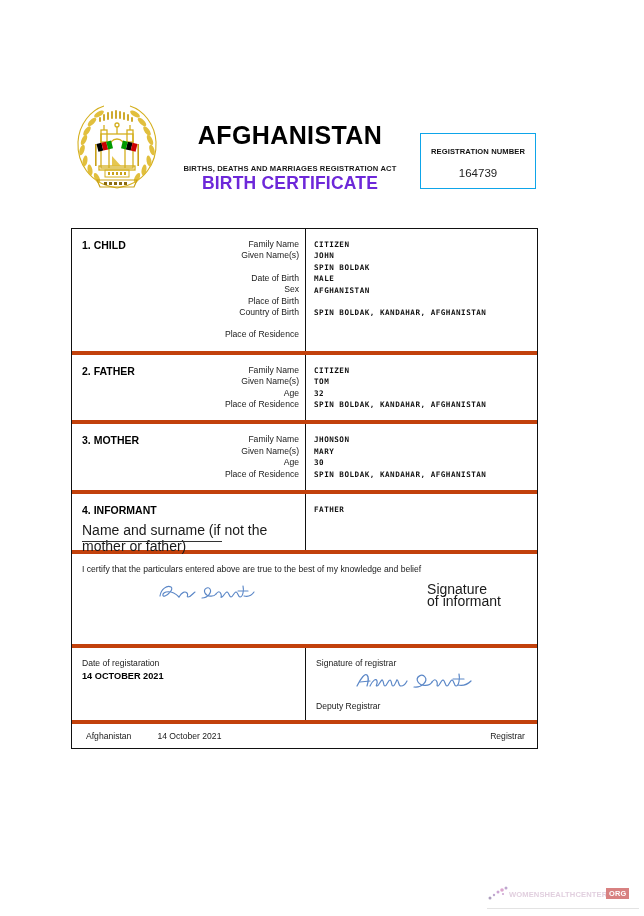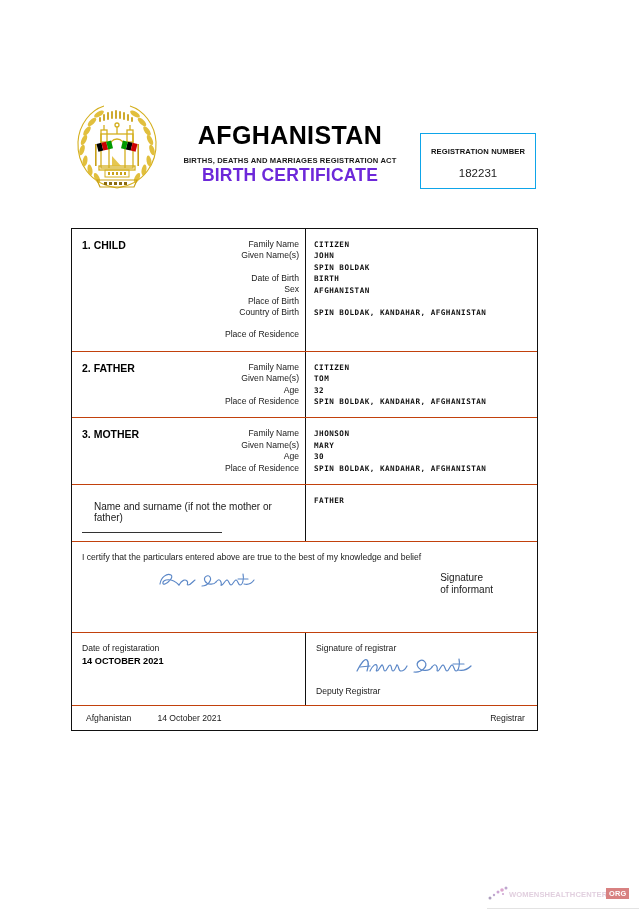--- a/index.html
+++ b/index.html
@@ -51,21 +51,21 @@
     font-weight: bold;
     letter-spacing: 0.4px;
     line-height: 30px;
     margin-top: 22px;
     color: #000;
   }
   .doc-act {
     font-size: 7.6px;
     font-weight: bold;
     letter-spacing: 0.15px;
-    margin-top: 6px;
+    margin-top: 14px;
     color: #1a1a1a;
   }
   .doc-type {
     font-size: 17.5px;
     font-weight: bold;
     letter-spacing: 0.2px;
     margin-top: 0;
     color: #6d28d9;
   }
 
@@ -96,21 +96,21 @@
   .cert-table {
     position: absolute;
     left: 71px;
     top: 228px;
     width: 467px;
     border: 1px solid #111;
     box-sizing: border-box;
   }
   .section {
     position: relative;
-    border-bottom: 1px solid #c2410c;
+    border-bottom: 4px solid #c2410c;
     box-sizing: border-box;
   }
   .section:last-child { border-bottom: none; }
 
   .split {
     display: flex;
     align-items: stretch;
   }
   .col-left {
     width: 234px;
@@ -166,24 +166,24 @@
     box-sizing: border-box;
     height: 56px;
     position: relative;
   }
   .informant-title {
     font-size: 10.5px;
     font-weight: bold;
     color: #000;
   }
   .informant-sub {
-    font-size: 10px;
+    font-size: 14px;
     color: #1a1a1a;
     margin-top: 6px;
-    margin-left: 12px;
+    margin-left: 0;
   }
   .name-rule {
     position: absolute;
     left: 10px;
     bottom: 8px;
     width: 140px;
     border-bottom: 1px solid #333;
   }
   .informant-right {
     padding: 10px 0 10px 8px;
@@ -204,23 +204,23 @@
   }
   .sig-informant {
     position: absolute;
     left: 84px;
     top: 26px;
     width: 120px;
     height: 26px;
   }
   .sig-caption {
     position: absolute;
-    right: 44px;
+    right: 36px;
     top: 30px;
-    font-size: 10px;
+    font-size: 14px;
     line-height: 11.4px;
     color: #1a1a1a;
   }
 
   
   .reg-left {
     padding: 10px;
     box-sizing: border-box;
     height: 72px;
   }
@@ -414,21 +414,21 @@
     </div>
 
     <div class="title-block">
       <div class="doc-country">AFGHANISTAN</div>
       <div class="doc-act">BIRTHS, DEATHS AND MARRIAGES REGISTRATION ACT</div>
       <div class="doc-type">BIRTH CERTIFICATE</div>
     </div>
 
     <div class="regnum-box">
       <div class="regnum-label">REGISTRATION NUMBER</div>
-      <div class="regnum-value">182231</div>
+      <div class="regnum-value">164739</div>
     </div>
   </div>
 
   <div class="cert-table">
 
     <div class="section">
       <div class="split">
         <div class="col-left">
           <div class="sec-title">1. CHILD</div>
           <div class="label-list">
@@ -439,21 +439,21 @@
             <div class="lbl">Place of Birth</div>
             <div class="lbl">Country of Birth</div>
             <div class="lbl gap">Place of Residence</div>
           </div>
         </div>
         <div class="col-right">
           <div class="value-list">
             <div class="val">CITIZEN</div>
             <div class="val">JOHN</div>
             <div class="val">SPIN BOLDAK</div>
-            <div class="val">BIRTH</div>
+            <div class="val">MALE</div>
             <div class="val">AFGHANISTAN</div>
             <div class="val gap">SPIN BOLDAK, KANDAHAR, AFGHANISTAN</div>
           </div>
         </div>
       </div>
     </div>
 
     <div class="section">
       <div class="split">
         <div class="col-left">
@@ -495,20 +495,21 @@
             <div class="val">SPIN BOLDAK, KANDAHAR, AFGHANISTAN</div>
           </div>
         </div>
       </div>
     </div>
 
     <div class="section">
       <div class="split">
         <div class="col-left">
           <div class="informant-left">
+            <div class="informant-title">4. INFORMANT</div>
             <div class="informant-sub">Name and surname (if not the mother or father)</div>
             <div class="name-rule"></div>
           </div>
         </div>
         <div class="col-right">
           <div class="informant-right">
             <div class="val">FATHER</div>
           </div>
         </div>
       </div>

